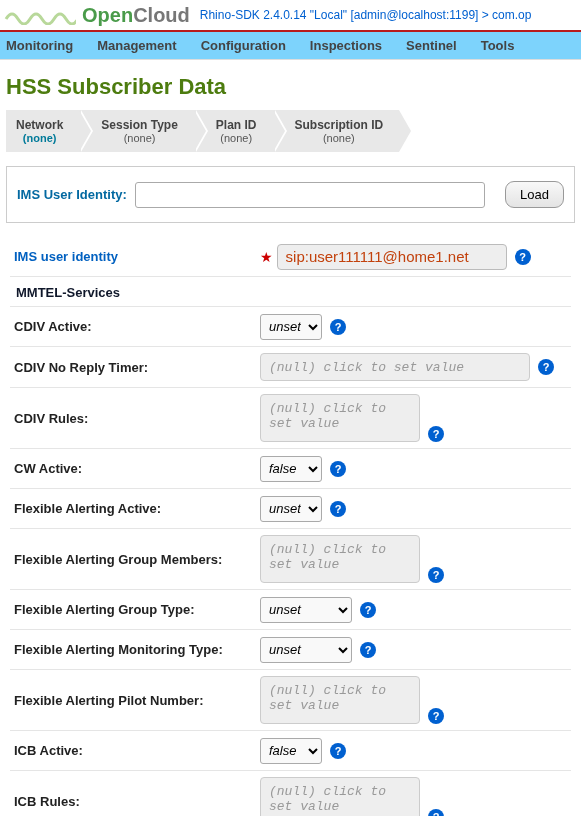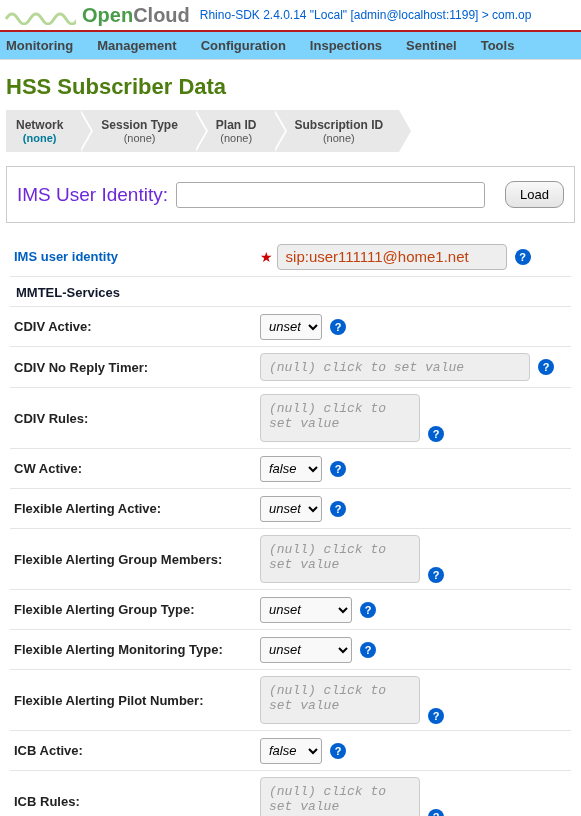--- a/index.html
+++ b/index.html
@@ -20,21 +20,21 @@
   .breadcrumb { display: flex; padding: 0 0 14px 6px; }
   .crumb { position: relative; background: #e8e8e8; padding: 6px 16px 6px 22px; margin-right: 0px; height: 42px; display: flex; flex-direction: column; justify-content: center; align-items: center; font-size: 12px; color: #444; }
   .crumb:first-child { padding-left: 10px; }
   .crumb::after { content: ""; position: absolute; right: -12px; top: 0; width: 0; height: 0; border-top: 21px solid transparent; border-bottom: 21px solid transparent; border-left: 12px solid #e8e8e8; z-index: 2; }
   .crumb::before { content: ""; position: absolute; right: -14px; top: 0; width: 0; height: 0; border-top: 21px solid transparent; border-bottom: 21px solid transparent; border-left: 12px solid #fff; z-index: 1; }
   .crumb .c-label { font-weight: bold; }
   .crumb .c-value { color: #555; font-size: 11px; }
   .crumb.active .c-value { color: #007a99; font-weight: bold; }
   
   .panel { border: 1px solid #ccc; margin: 0 6px 14px 6px; padding: 14px 10px; display: flex; align-items: center; gap: 8px; }
-  .panel label { font-weight: normal; font-size: 19px; color: #6d28d9; }
+  .panel label { font-weight: bold; font-size: 13px; color: #0369a1; }
   .panel input[type=text] { flex: 1; height: 26px; border: 1px solid #aaa; border-radius: 3px; padding: 2px 6px; font-size: 13px; }
   .load-btn { background: linear-gradient(#f8f8f8,#e4e4e4); border: 1px solid #999; border-radius: 9px; padding: 5px 14px; font-size: 13px; cursor: pointer; margin-left: 12px; }
   
   .form-area { padding: 0 10px; }
   .row { display: flex; align-items: center; padding: 6px 0; border-bottom: 1px solid #e5e5e5; min-height: 40px; }
   .row.tall { min-height: 60px; }
   .row-label { width: 250px; font-weight: bold; font-size: 13px; color: #222; padding-left: 4px; padding-right: 8px; }
   .row-label.link { color: #0060c0; font-weight: bold; }
   .star { color: #c00; margin-right: 4px; font-size: 14px; }
   .row-control { flex: 1; display: flex; align-items: center; gap: 8px; position: relative; }

